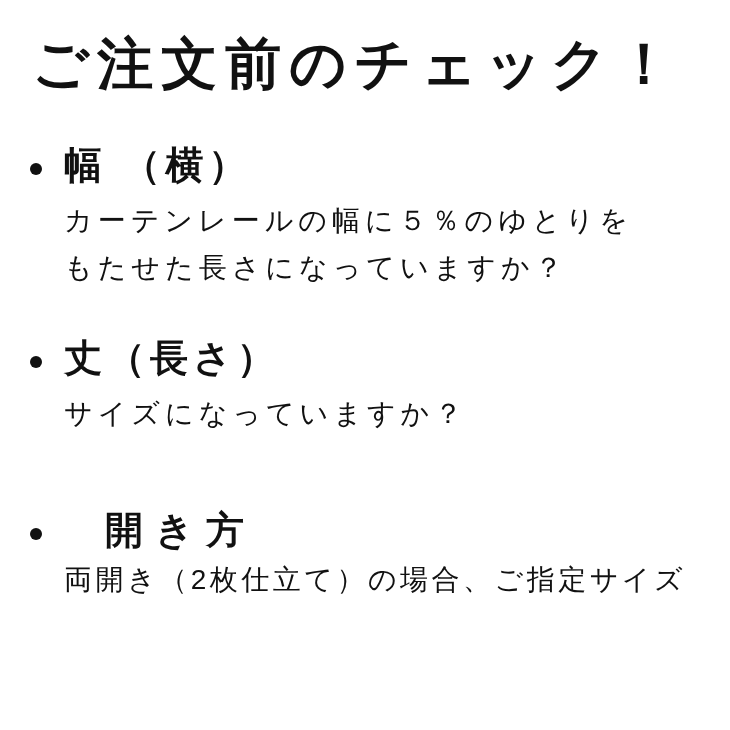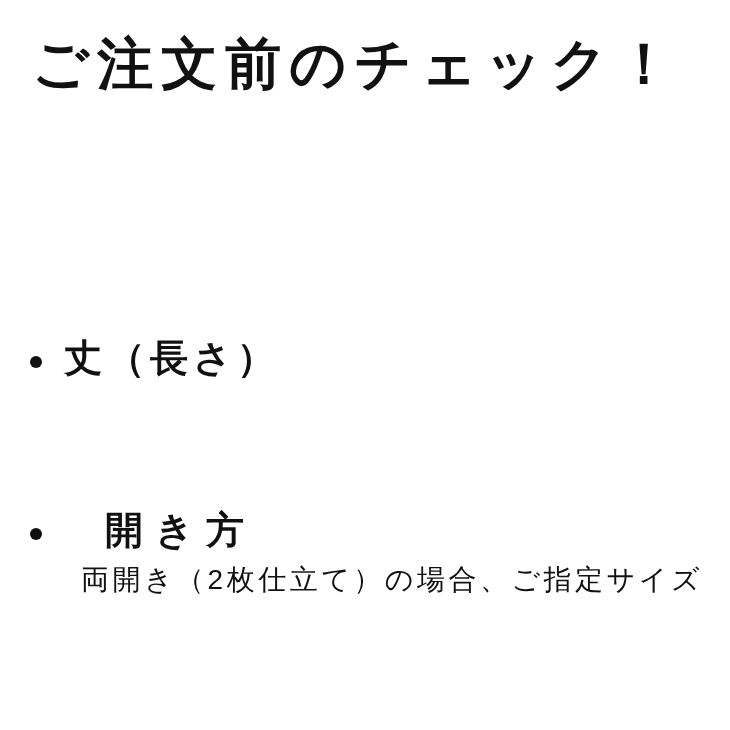--- a/index.html
+++ b/index.html
@@ -60,38 +60,44 @@
     margin: 0;
     font-size: 28px;
     font-weight: 400;
     letter-spacing: 5px;
     line-height: 47px;
     white-space: nowrap;
     color: #111111;
   }
   .item p.tight {
     letter-spacing: 3.5px;
-    text-align: center;
   }
   #sec-width   { top: 143px; }
   #sec-length  { top: 336px; }
   #sec-opening { top: 508px; }
   #sec-opening h2 { margin-bottom: 2px; margin-left: 41px; }
 </style>
 </head>
 <body>
 
 <main class="sheet">
 
   <h1 class="title">ご注文前のチェック！</h1>
 
+  <section class="item" id="sec-width">
+    <span class="dot"></span>
+    <h2>幅 （横）</h2>
+    <p>カーテンレールの幅に５％のゆとりを</p>
+    <p>もたせた長さになっていますか？</p>
+  </section>
 
   <section class="item" id="sec-length">
     <span class="dot"></span>
     <h2>丈（長さ）</h2>
+    <p>サイズになっていますか？</p>
   </section>
 
   <section class="item" id="sec-opening">
     <span class="dot"></span>
     <h2 class="wide-ls">開き方</h2>
     <p class="tight">両開き（2枚仕立て）の場合、ご指定サイズ</p>
   </section>
 
 </main>
 

